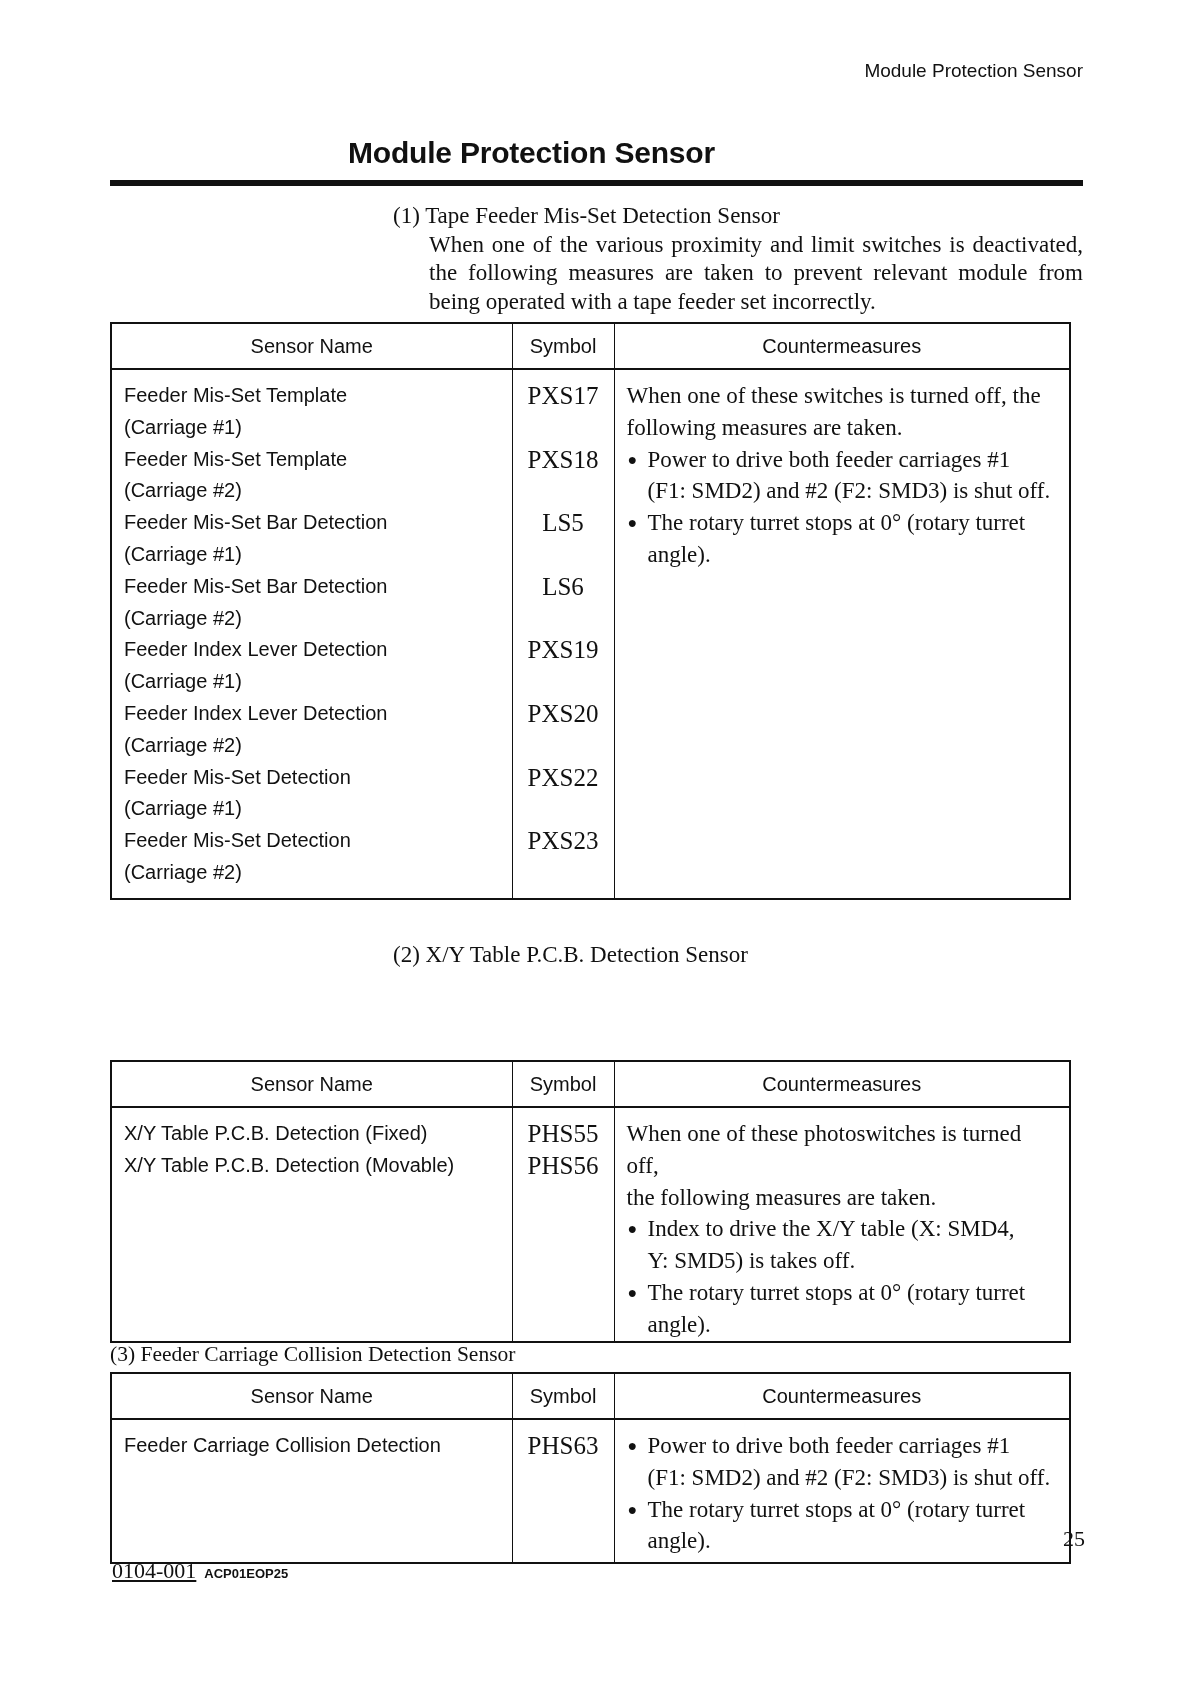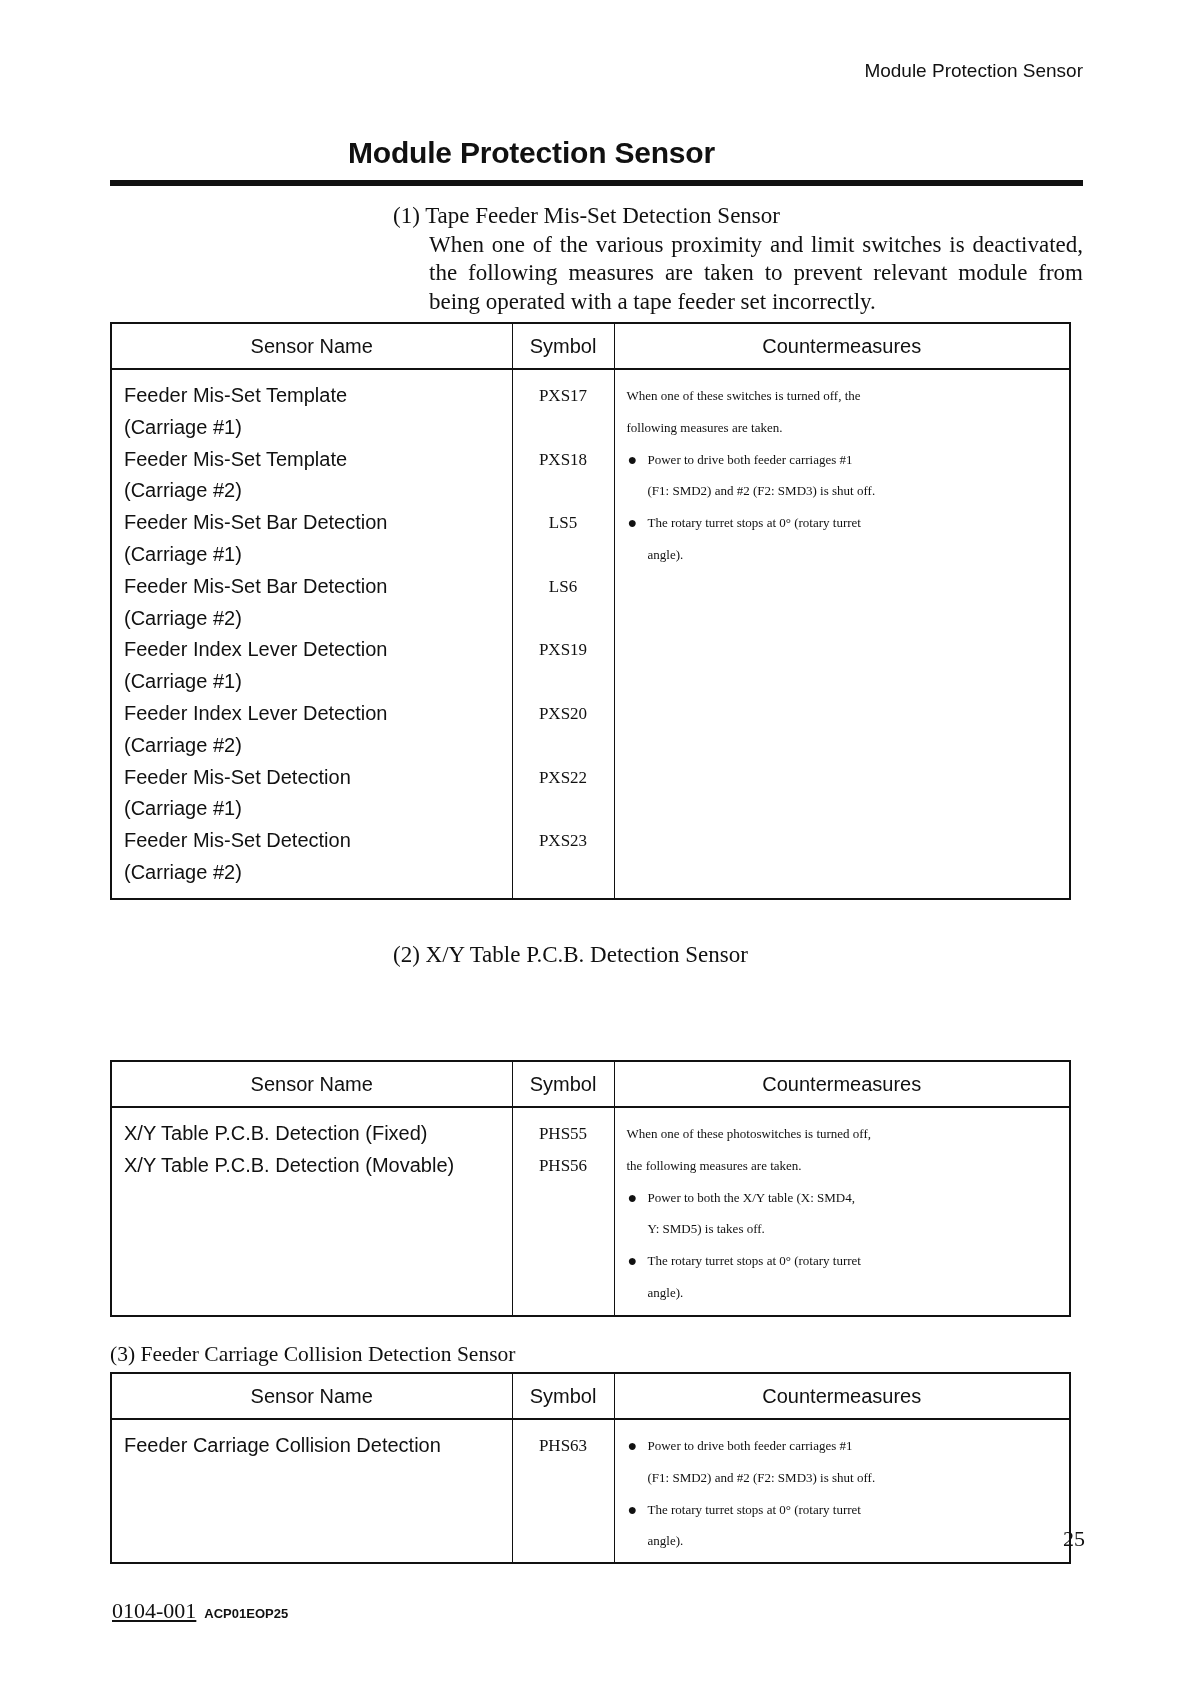--- a/index.html
+++ b/index.html
@@ -18,27 +18,27 @@
 
   table.sensor { position: absolute; left: 110px; width: 961px; border-collapse: collapse; border: 2.5px solid #111; table-layout: fixed; }
   table.sensor th { font-family: "Liberation Sans", sans-serif; font-weight: normal; font-size: 20px; height: 44px; border-bottom: 2.5px solid #111; border-right: 1.5px solid #111; text-align: center; vertical-align: middle; padding: 0; }
   table.sensor th:last-child { border-right: none; }
   table.sensor td { vertical-align: top; border-right: 1.5px solid #111; padding: 10px 12px 0 12px; }
   table.sensor td:last-child { border-right: none; }
   col.c1 { width: 401px; } col.c2 { width: 102px; } col.c3 { width: auto; }
 
   .name-line { font-family: "Liberation Sans", sans-serif; font-size: 20px; line-height: 31.8px; display: block; white-space: nowrap; }
   .sym-cell { text-align: center; padding-left: 4px !important; padding-right: 4px !important; }
-  .sym-line { font-family: "Liberation Serif", serif; font-size: 17px; line-height: 31.8px; display: block; }
+  .sym-line { font-family: "Liberation Serif", serif; font-size: 25px; line-height: 31.8px; display: block; }
   .sym-spacer { display: block; height: 31.8px; }
-  .cm-line { font-family: "Liberation Serif", serif; font-size: 13px; line-height: 31.8px; display: block; }
+  .cm-line { font-family: "Liberation Serif", serif; font-size: 23px; line-height: 31.8px; display: block; }
   .bullet { display: block; position: relative; padding-left: 21px; font-family: "Liberation Serif", serif; font-size: 20.5px; line-height: 31.8px; }
   .bullet .dot { position: absolute; left: 1px; top: 0; font-size: 16px; }
 
-  #footer-left { position: absolute; top: 1598px; left: 112px; }
+  #footer-left { position: absolute; top: 1558px; left: 112px; }
   #footer-code { font-family: "Liberation Serif", serif; font-size: 22px; text-decoration: underline; }
   #footer-doc { font-family: "Liberation Sans", sans-serif; font-size: 13px; font-weight: bold; margin-left: 4px; }
   #page-number { position: absolute; top: 1526px; right: 105px; font-family: "Liberation Serif", serif; font-size: 22px; }
 </style>
 </head>
 <body>
 
 <div id="running-header" class="sans">Module Protection Sensor</div>
 <h1 id="page-title" class="sans">Module Protection Sensor</h1>
 <div id="title-rule"></div>
@@ -142,21 +142,21 @@
         </td>
       <td class="sym-cell">
           <span class="sym-line">PHS55</span>
           <span class="sym-line">PHS56</span>
         </td>
       <td class="cm-cell">
           <span class="cm-line">When one of these photoswitches is turned off,</span>
           <span class="cm-line">the following measures are taken.</span>
           <span class="bullet">
             <span class="dot">●</span>
-            <span class="cm-line">Power to both the X/Y table (X: SMD4,</span>
+            <span class="cm-line">Index to drive the X/Y table (X: SMD4,</span>
             <span class="cm-line">Y: SMD5) is takes off.</span>
           </span>
           <span class="bullet">
             <span class="dot">●</span>
             <span class="cm-line">The rotary turret stops at 0°  (rotary turret</span>
             <span class="cm-line">angle).</span>
           </span>
         </td>
     </tr>
   </tbody>

